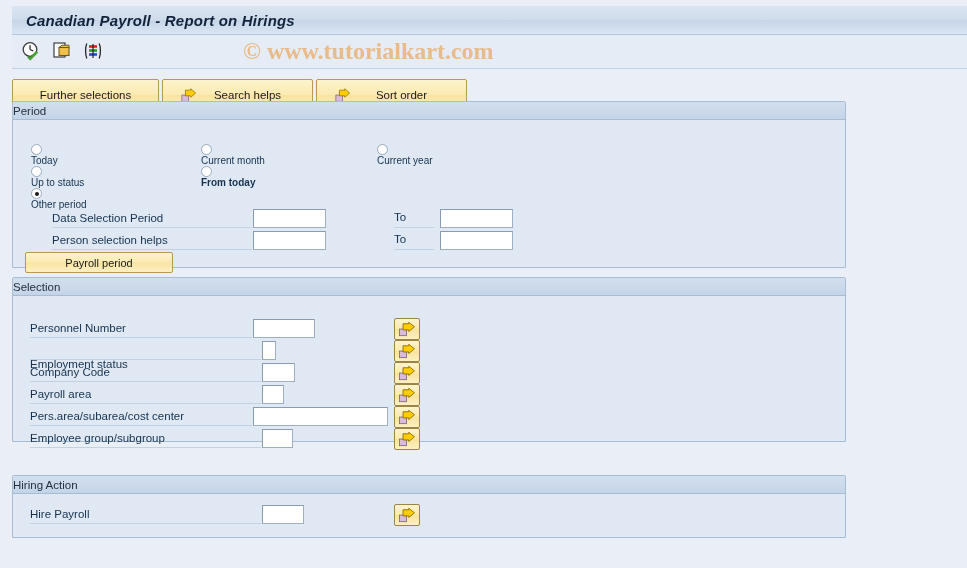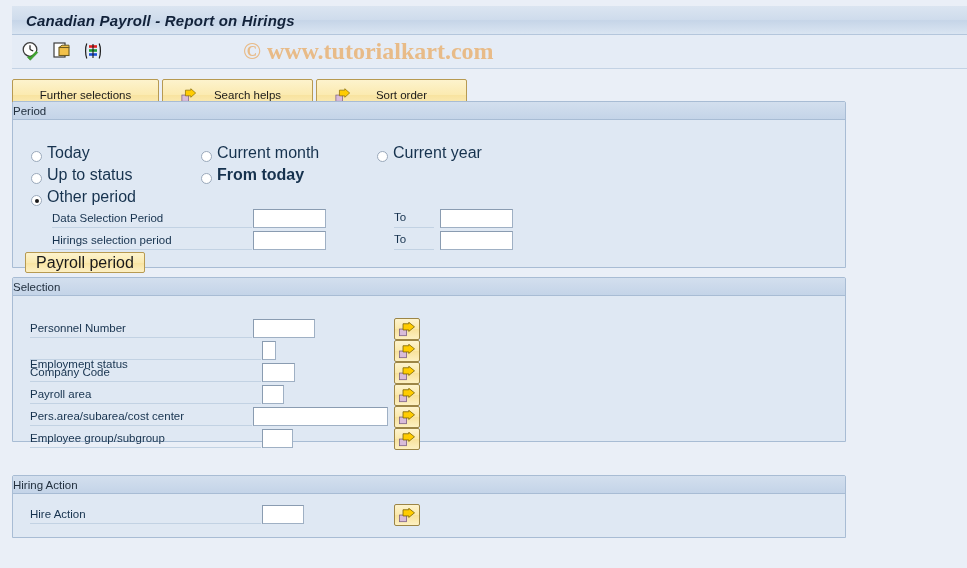--- a/index.html
+++ b/index.html
@@ -107,25 +107,26 @@
     border-bottom: 1px solid #a8bcd4;
     display: flex; align-items: center;
     font-size: 11.5px;
     color: #22303f;
   }
   .panel-body { position: relative; }
 
   
   .radio-row {
     position: absolute;
-    display: flex; align-items: flex-end;
+    display: flex; align-items: flex-start;
     cursor: pointer;
-    font-size: 16px;
+    font-size: 10px;
     color: #16324e;
     white-space: nowrap;
+    flex-direction: column;
   }
   .radio {
     width: 11px; height: 11px;
     border-radius: 50%;
     background: #ffffff;
     border: 1px solid #9aa9bb;
     margin-right: 5px;
     flex: none;
     position: relative;
   }
@@ -178,26 +179,26 @@
     background: linear-gradient(to bottom, #fdf3cd 0%, #fbe9ac 50%, #f8e29c 51%, #fdf0c2 100%);
     border: 1px solid #9c8546;
     border-radius: 2px;
     display: flex; align-items: center; justify-content: center;
     cursor: pointer;
     padding: 0;
   }
 
   .payroll-btn {
     position: absolute;
-    width: 120px; height: 21px;
+    width: 148px; height: 21px;
     background: linear-gradient(to bottom, #fdf3cd 0%, #fbeab0 50%, #f8e3a0 51%, #fdf0c4 100%);
     border: 1px solid #b79a52;
     border-radius: 2px;
     font-family: "Liberation Sans", sans-serif;
-    font-size: 16px;
+    font-size: 11px;
     color: #1a1a1a;
     cursor: pointer;
     text-align: center;
   }
 </style>
 </head>
 <body>
 
 <div id="app">
 
@@ -296,21 +297,21 @@
         <span>Other period</span>
       </div>
 
       <div class="fld-label" style="left:39px; top:90px;">Data Selection Period</div>
       <div class="fld-underline" style="left:39px; top:107px; width:200px;"></div>
       <input class="inp" style="left: 240px; top: 89px; width: 73px;" value="">
       <div class="to-lbl" style="left:381px; top:91px;">To</div>
       <div class="fld-underline" style="left:381px; top:107px; width:40px;"></div>
       <input class="inp" style="left: 427px; top: 89px; width: 73px;" value="">
 
-      <div class="fld-label" style="left:39px; top:112px;">Hirings selection period</div>
+      <div class="fld-label" style="left:39px; top:112px;">Person selection helps</div>
       <div class="fld-underline" style="left:39px; top:129px; width:200px;"></div>
       <input class="inp" style="left: 240px; top: 111px; width: 73px;" value="">
       <div class="to-lbl" style="left:381px; top:113px;">To</div>
       <div class="fld-underline" style="left:381px; top:129px; width:40px;"></div>
       <input class="inp" style="left: 427px; top: 111px; width: 73px;" value="">
 
       <button class="payroll-btn" style="left:12px; top:132px;">Payroll period</button>
 
     </div>
   </div>
@@ -383,21 +384,21 @@
 
     </div>
   </div>
 
   <div class="panel" style="top:475px; height:63px;">
     <div class="panel-hdr">
       <span>Hiring Action</span>
     </div>
     <div class="panel-body" style="height:44px;">
 
-      <div class="fld-label" style="left:17px; top:12px;">Hire Action</div>
+      <div class="fld-label" style="left:17px; top:12px;">Hire Payroll</div>
       <div class="fld-underline" style="left:17px; top:29px; width:231px;"></div>
       <input class="inp" style="left: 249px; top: 11px; width: 42px;" value="">
       <button class="msel" style="left:381px; top:10px;">
         <svg viewBox="0 0 20 17" width="18" height="15">
           <rect x="1.5" y="8" width="8" height="7.5" fill="#d9bcd9" stroke="#7a5f85" stroke-width="0.9"></rect>
           <path d="M5.5 2 L12 2 L12 0.3 L18.5 5.5 L12 10.7 L12 9 L5.5 9 Z" fill="#ffcc00" stroke="#7a6200" stroke-width="0.9" stroke-linejoin="round"></path>
         </svg>
       </button>
 
     </div>

